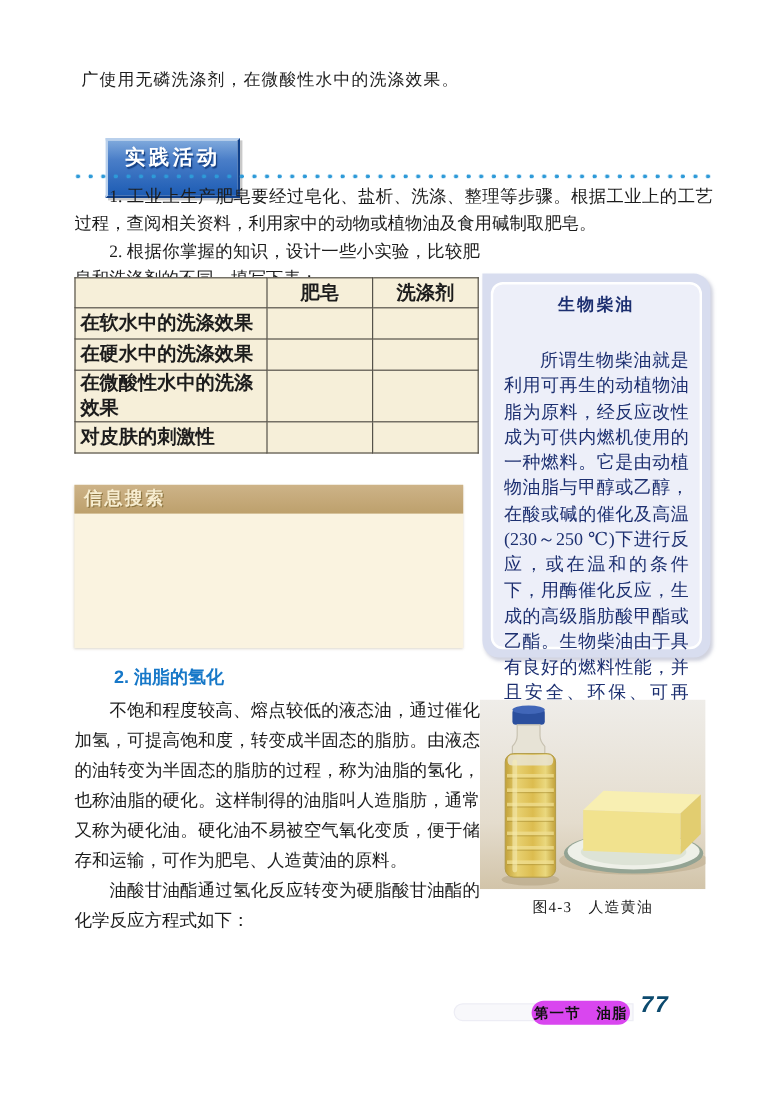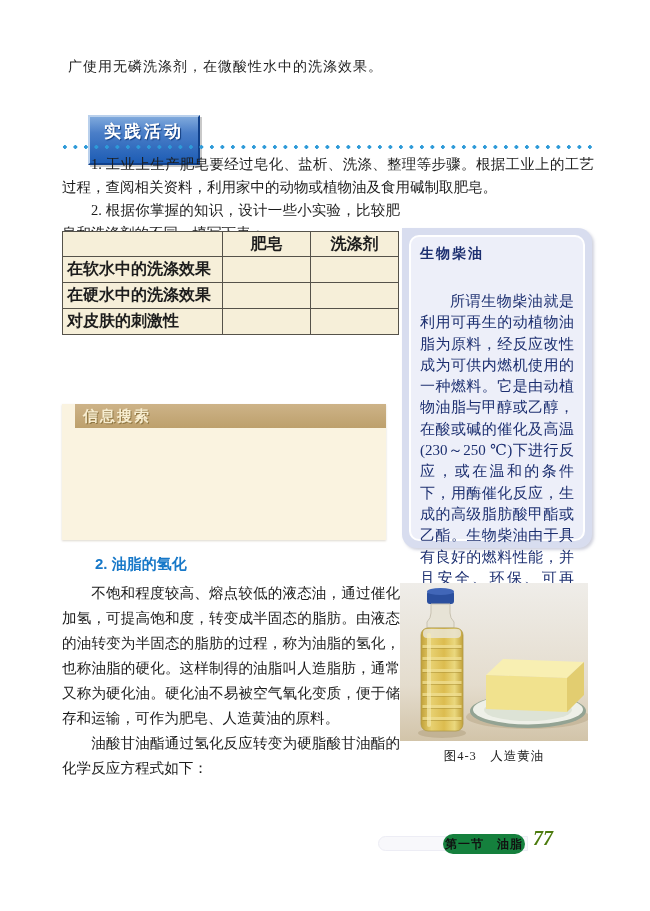--- a/index.html
+++ b/index.html
@@ -52,21 +52,20 @@
   table.cmp th { text-align: center; height: 25px; }
   table.cmp .c0 { width: 160px; text-align: left; }
   table.cmp .c1 { width: 88px; }
   table.cmp .c2 { width: 88px; }
 
   
   .infobox {
     position: absolute; left: 62px; top: 404px; width: 324px; height: 136px;
     background: #faf3e0;
     box-shadow: 0 1px 2px rgba(120,100,60,.25);
-    padding-left: 13px;
   }
   .infobox .hd {
     height: 24px; background: linear-gradient(180deg,#cdb388,#bda06c);
     color: #f7edd0; font-family: "Liberation Sans", sans-serif;
     font-weight: bold; font-size: 15px; letter-spacing: 2px;
     line-height: 24px; padding-left: 8px;
     text-shadow: 1px 1px 0 #8f7743;
   }
   .infobox .bd {
     padding: 6px 10px 0 10px;
@@ -101,21 +100,21 @@
     box-shadow: 2px 2px 3px rgba(120,125,160,.35);
   }
   .card .inner {
     width: 100%; height: 100%;
     background: #edeff9;
     border: 2px solid #ffffff;
     border-radius: 10px;
     padding: 8px 9px;
     color: #1c2f70;
   }
-  .card .ttl { text-align: left; font-weight: bold; font-size: 14px; margin-bottom: 4px; letter-spacing: 2px; }
+  .card .ttl { text-align: center; font-weight: bold; font-size: 14px; margin-bottom: 4px; letter-spacing: 2px; }
   .card .txt { font-size: 15px; line-height: 21.3px; text-indent: 2em; text-align: justify; margin-top: 28px; }
 
   
   .h2blue {
     position: absolute; left: 95px; top: 555px;
     color: #1778c8; font-family: "Liberation Sans", sans-serif;
     font-weight: bold; font-size: 15px;
   }
   .sec2 { position: absolute; left: 62px; top: 581px; width: 338px; }
   .sec2 p { text-indent: 2em; line-height: 25px; font-size: 14.6px; text-align: justify; }
@@ -127,30 +126,30 @@
     text-align: center; font-size: 12.5px; letter-spacing: 1px;
   }
 
   
   .foot-band {
     position: absolute; left: 378px; top: 836px; width: 150px; height: 15px;
     background: #f8f8fb; border: 1px solid #ededf5; border-radius: 8px 0 0 8px;
   }
   .foot-pill {
     position: absolute; left: 443px; top: 834px; width: 82px; height: 20px;
-    background: #15803d; border-radius: 11px;
+    background: #d946ef; border-radius: 11px;
     display: flex; align-items: center; justify-content: center;
     font-family: "Liberation Sans", sans-serif;
     font-weight: bold; font-size: 12px; color: #111;
     letter-spacing: 1px;
   }
   .foot-num {
     position: absolute; left: 533px; top: 827px;
-    font-family: Liberation Serif, serif;
-    font-weight: bold; font-style: italic; font-size: 20px; color: #4d7c0f;
+    font-family: Liberation Mono, monospace;
+    font-weight: bold; font-style: italic; font-size: 20px; color: #0c4a6e;
   }
 </style>
 </head>
 <body>
 
 <div class="page">
 
   <div class="intro-line">广使用无磷洗涤剂，在微酸性水中的洗涤效果。</div>
 
   <div class="banner">实践活动</div>
@@ -167,20 +166,25 @@
       <th class="c1">肥皂</th>
       <th class="c2">洗涤剂</th>
     </tr>
     <tr>
       <td class="c0">在软水中的洗涤效果</td>
       <td class="c1"></td>
       <td class="c2"></td>
     </tr>
     <tr>
       <td class="c0">在硬水中的洗涤效果</td>
+      <td class="c1"></td>
+      <td class="c2"></td>
+    </tr>
+    <tr>
+      <td class="c0">在微酸性水中的洗涤效果</td>
       <td class="c1"></td>
       <td class="c2"></td>
     </tr>
     <tr>
       <td class="c0">对皮肤的刺激性</td>
       <td class="c1"></td>
       <td class="c2"></td>
     </tr>
   </tbody>
     </table>

